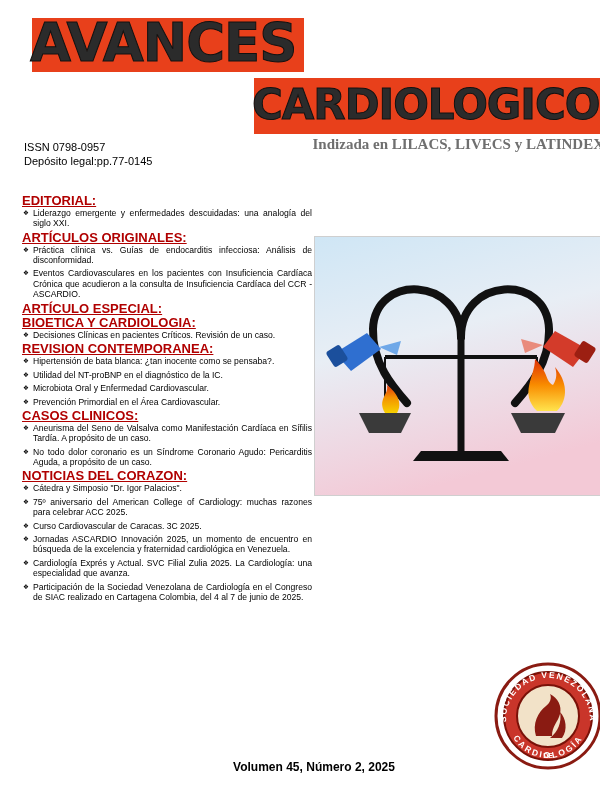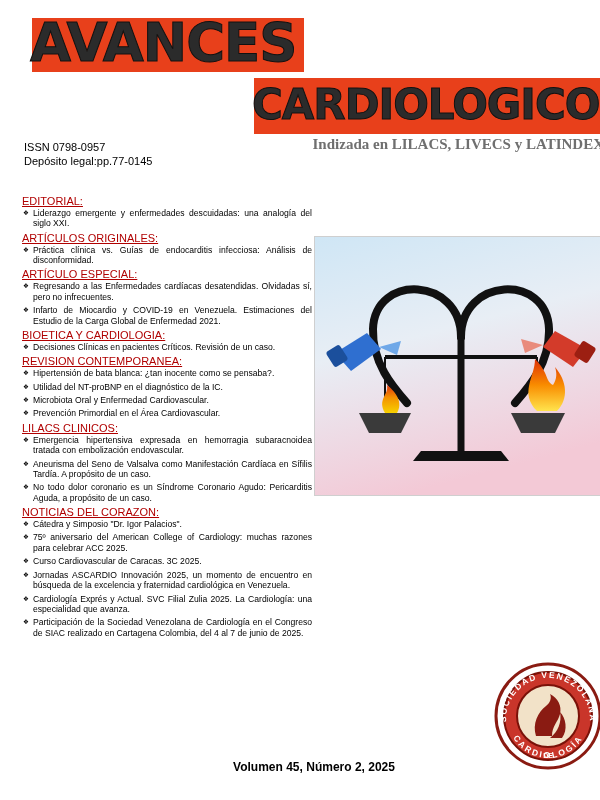--- a/index.html
+++ b/index.html
@@ -52,22 +52,22 @@
     color:#6f6f6f;
   }
   .subtitle .l2{font-size:15px;}
 
   
   .contents{
     position:absolute;left:8px;top:196px;width:290px;
     font-size:8.6px;line-height:10.4px;
   }
   .sec-head{
-    font-weight:normal;text-decoration:underline;color:#b00000;
-    font-size:11px;margin:4px 0 1.5px 0;
+    font-weight:bold;text-decoration:underline;color:#b00000;
+    font-size:13px;margin:4px 0 1.5px 0;
   }
   .sec-head.first{margin-top:0;}
   ul.items{list-style:none;margin:0;padding:0;}
   ul.items li{
     position:relative;padding-left:11px;margin-bottom:3px;
     text-align:justify;
   }
   ul.items li:before{
     content:"\2756";
     position:absolute;left:1px;top:0;font-size:6.5px;color:#000;
@@ -112,40 +112,36 @@
   </div>
 
   <div class="contents" id="toc">
       <div class="sec-head first">EDITORIAL:</div>
       <ul class="items">
         <li>Liderazgo emergente y enfermedades descuidadas: una analogía del siglo XXI.</li>
       </ul>
       <div class="sec-head">ARTÍCULOS ORIGINALES:</div>
       <ul class="items">
         <li>Práctica clínica vs. Guías de endocarditis infecciosa: Análisis de disconformidad.</li>
+        <li>Eventos Cardiovasculares en los pacientes con Insuficiencia Cardíaca Crónica que acudieron a la consulta de Insuficiencia Cardíaca del CCR - ASCARDIO.</li>
       </ul>
       <div class="sec-head">ARTÍCULO ESPECIAL:</div>
-      <ul class="items">
-        <li>Regresando a las Enfermedades cardíacas desatendidas. Olvidadas sí, pero no infrecuentes.</li>
-        <li>Infarto de Miocardio y COVID-19 en Venezuela. Estimaciones del Estudio de la Carga Global de Enfermedad 2021.</li>
-      </ul>
       <div class="sec-head">BIOETICA Y CARDIOLOGIA:</div>
       <ul class="items">
         <li>Decisiones Clínicas en pacientes Críticos. Revisión de un caso.</li>
       </ul>
       <div class="sec-head">REVISION CONTEMPORANEA:</div>
       <ul class="items">
         <li>Hipertensión de bata blanca: ¿tan inocente como se pensaba?.</li>
         <li>Utilidad del NT-proBNP en el diagnóstico de la IC.</li>
         <li>Microbiota Oral y Enfermedad Cardiovascular.</li>
         <li>Prevención Primordial en el Área Cardiovascular.</li>
       </ul>
-      <div class="sec-head">LILACS CLINICOS:</div>
-      <ul class="items">
-        <li>Emergencia hipertensiva expresada en hemorragia subaracnoidea tratada con embolización endovascular.</li>
+      <div class="sec-head">CASOS CLINICOS:</div>
+      <ul class="items">
         <li>Aneurisma del Seno de Valsalva como Manifestación Cardíaca en Sífilis Tardía. A propósito de un caso.</li>
         <li>No todo dolor coronario es un Síndrome Coronario Agudo: Pericarditis Aguda, a propósito de un caso.</li>
       </ul>
       <div class="sec-head">NOTICIAS DEL CORAZON:</div>
       <ul class="items">
         <li>Cátedra y Simposio "Dr. Igor Palacios".</li>
         <li>75º aniversario del American College of Cardiology: muchas razones para celebrar ACC 2025.</li>
         <li>Curso Cardiovascular de Caracas. 3C 2025.</li>
         <li>Jornadas ASCARDIO Innovación 2025, un momento de encuentro en búsqueda de la excelencia y fraternidad cardiológica en Venezuela.</li>
         <li>Cardiología Exprés y Actual. SVC Filial Zulia 2025.  La Cardiología: una especialidad que avanza.</li>

